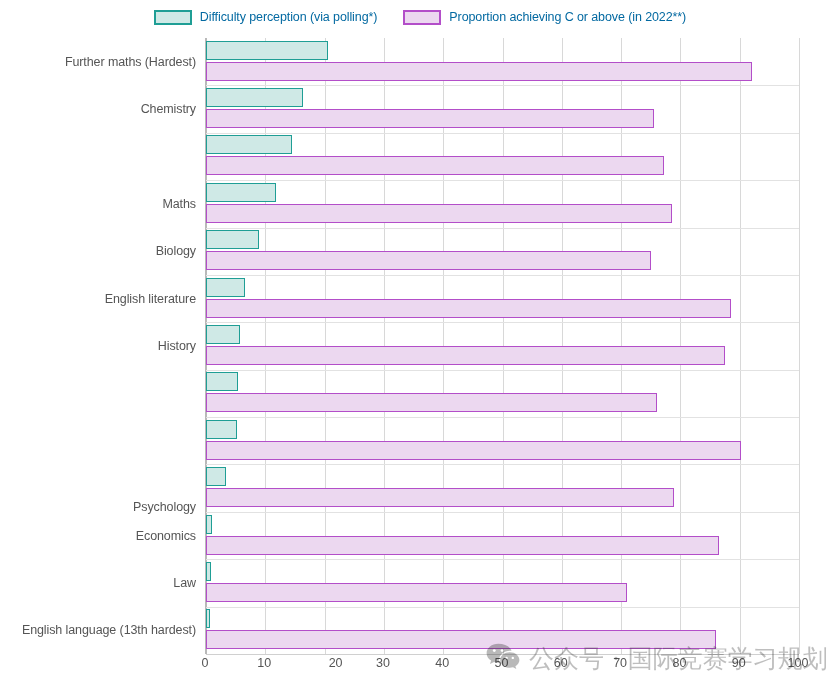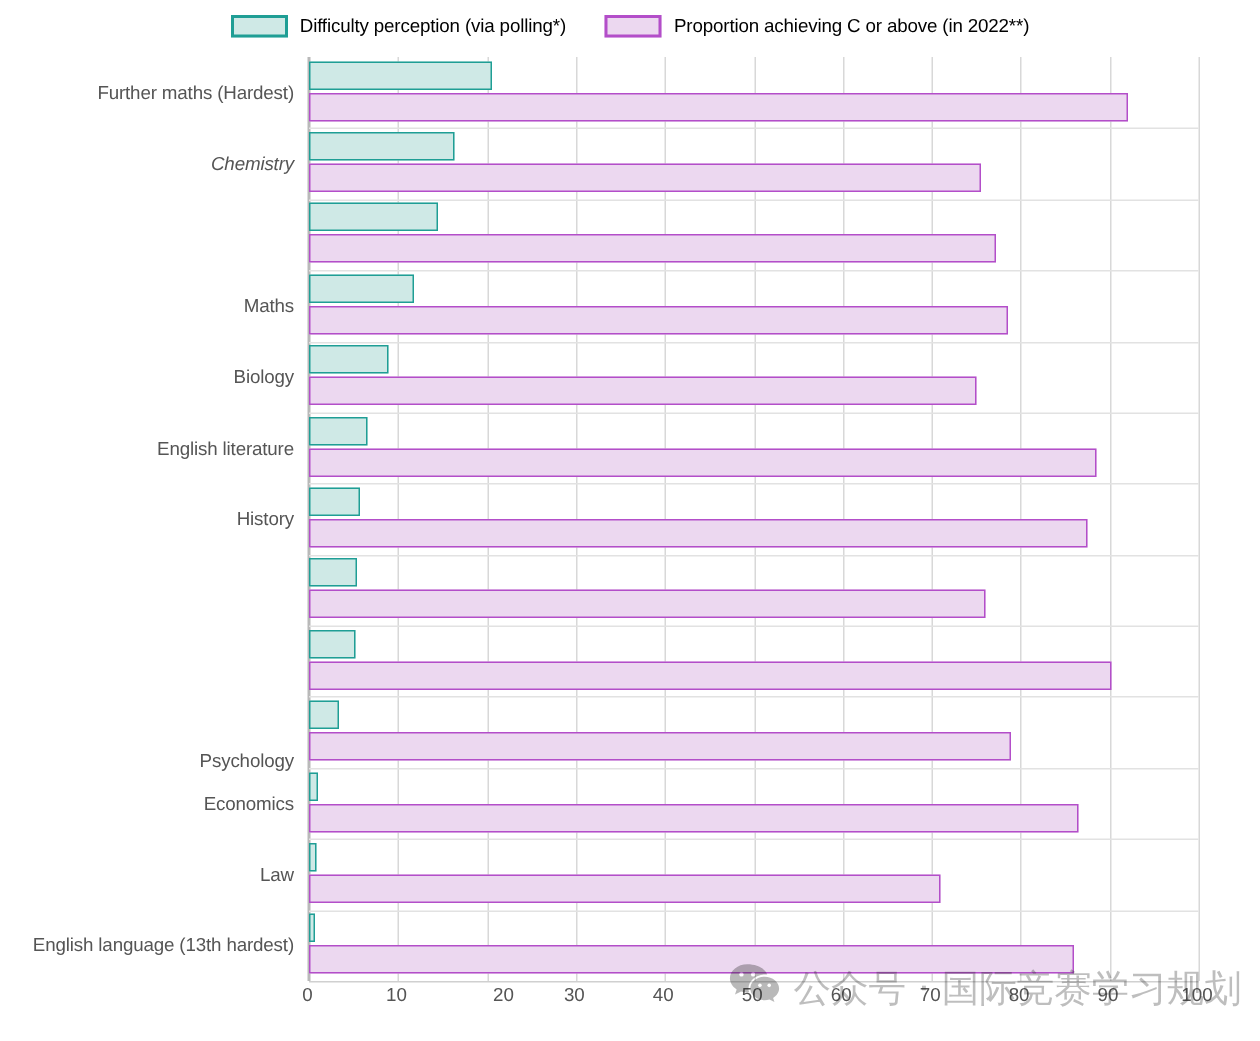--- a/index.html
+++ b/index.html
@@ -40,21 +40,21 @@
   }
   .legend-swatch {
     width: 38px;
     height: 15px;
     border-width: 2px;
     border-style: solid;
     box-sizing: border-box;
   }
   .legend-label {
     font-size: 12.5px;
-    color: #000000;
+    color: #0369a1;
     white-space: nowrap;
     letter-spacing: -0.1px;
   }
 
   
   .plot-area {
     position: absolute;
     left: 205px;
     top: 38px;
     width: 593px;
@@ -160,21 +160,21 @@
         <span class="legend-label">Difficulty perception (via polling*)</span>
       </div>
       <div class="legend-entry">
         <span class="legend-swatch" style="background: rgb(236, 216, 240); border-color: rgb(179, 78, 201);"></span>
         <span class="legend-label">Proportion achieving C or above (in 2022**)</span>
       </div>
     </div>
 
   <div id="ylabels">
       <div class="ylabel" style="top: 23.6923px;">Further maths (Hardest)</div>
-      <div class="ylabel" style="top: 71.0769px; font-style: italic;">Chemistry</div>
+      <div class="ylabel" style="top: 71.0769px;">Chemistry</div>
       <div class="ylabel" style="top: 165.846px;">Maths</div>
       <div class="ylabel" style="top: 213.231px;">Biology</div>
       <div class="ylabel" style="top: 260.615px;">English literature</div>
       <div class="ylabel" style="top: 308px;">History</div>
       <div class="ylabel" style="top: 450.154px; margin-top: 19px;">Psychology</div>
       <div class="ylabel" style="top: 497.538px;">Economics</div>
       <div class="ylabel" style="top: 544.923px;">Law</div>
       <div class="ylabel" style="top: 592.308px; margin-left: 36px;">English language (13th hardest)</div>
     </div>
 

